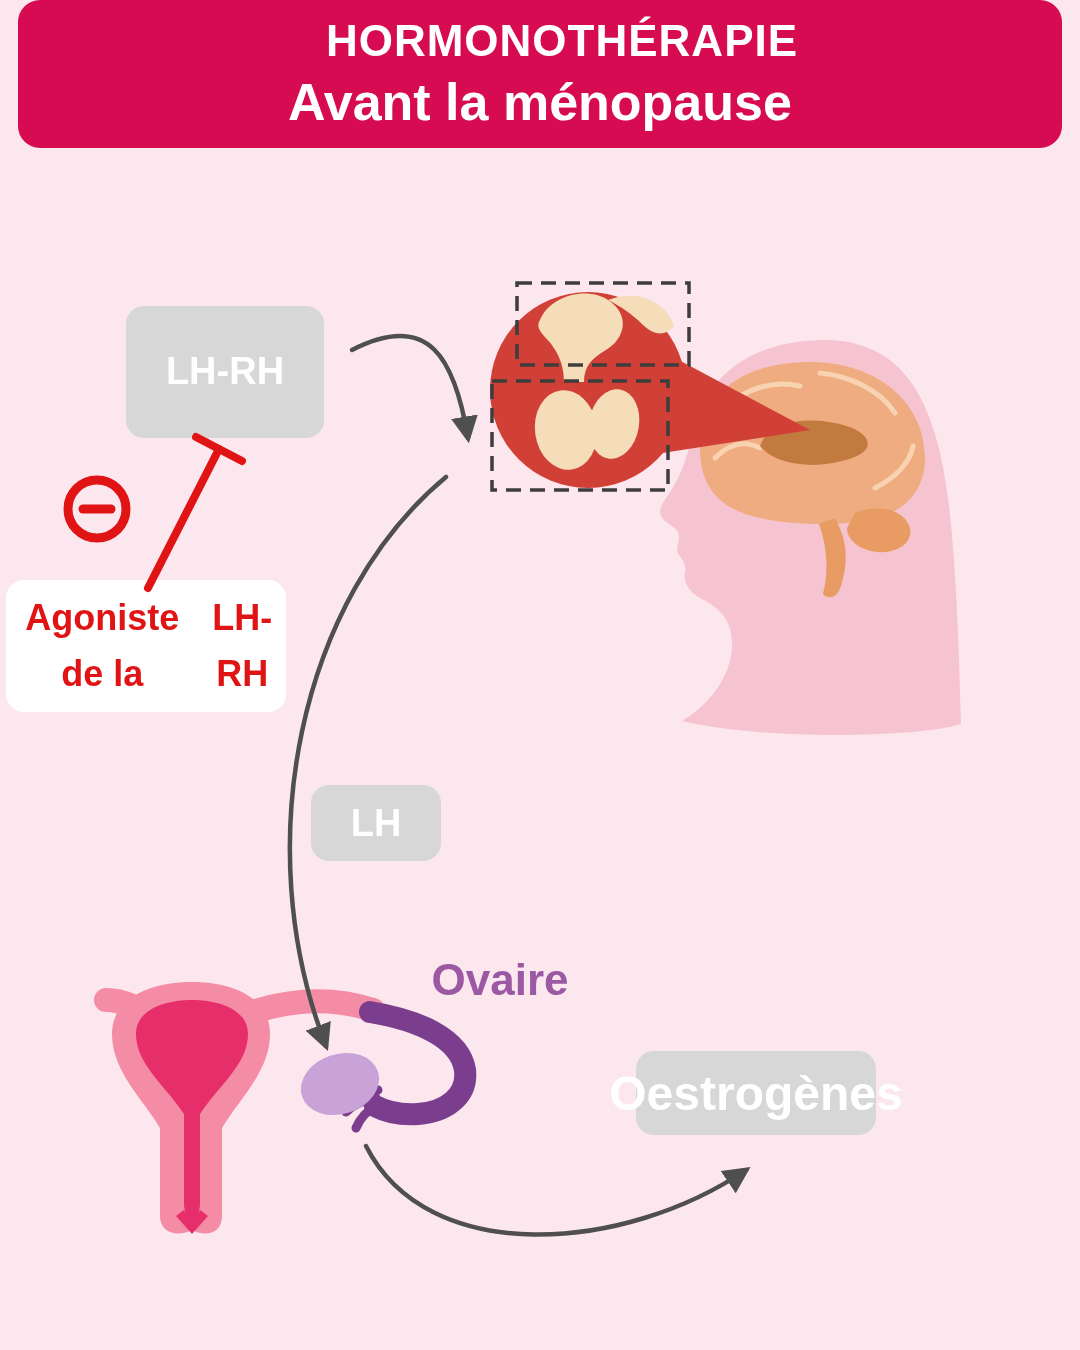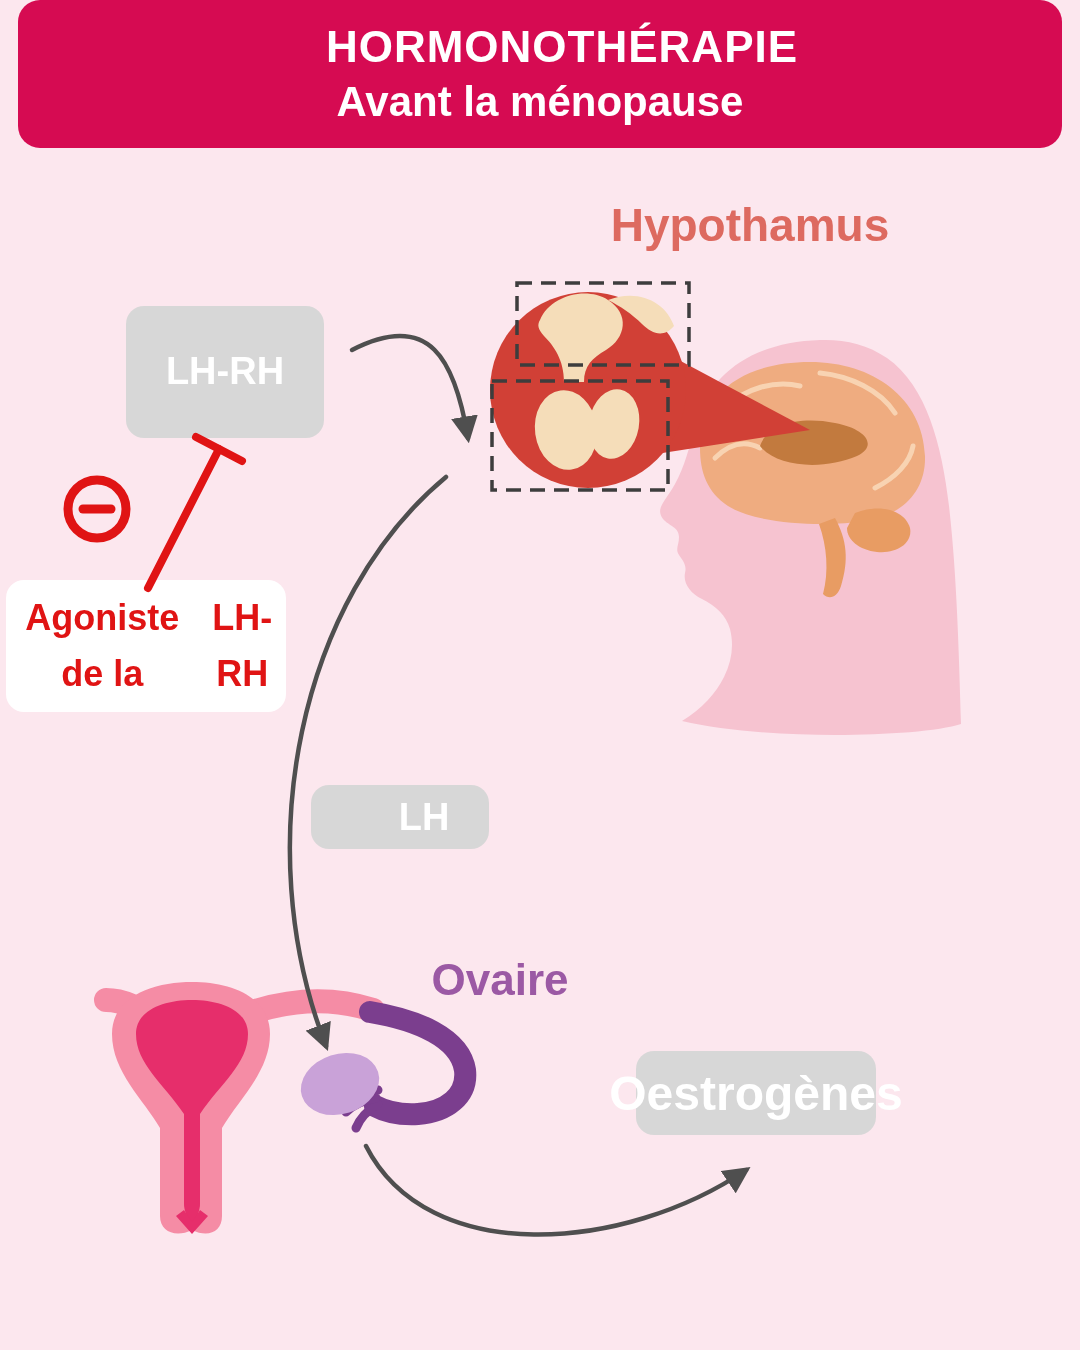--- a/index.html
+++ b/index.html
@@ -8,34 +8,34 @@
     background:#fce7ee;
     font-family:"Liberation Sans", sans-serif;
   }
   .header {
     position:absolute; left:18px; top:0; width:1044px; height:148px;
     background:#d60b52; border-radius:22px;
     display:flex; flex-direction:column; align-items:center; justify-content:center;
     gap:6px; color:#ffffff; text-align:center;
   }
   .header .title { font-size:44px; font-weight:700; letter-spacing:1px;margin-left:44px; }
-  .header .subtitle { font-size:42px; font-weight:700; }
+  .header .subtitle { font-size:52px; font-weight:700; }
 
   .label { position:absolute; font-weight:700; text-align:center; }
   #hypothalamus-label { left:550px; top:198px; width:400px; font-size:46px; color:#dd6a60; }
   #hypophyse-label   { left:380px; top:526px; width:320px; font-size:46px; color:#dd6a60; }
   #ovaire-label      { left:400px; top:938px; width:200px; font-size:44px; color:#9b59a4;margin-top:17px; }
 
   .gray-box {
     position:absolute; background:#d7d7d7; color:#ffffff; font-weight:700;
     display:flex; flex-direction:column; align-items:center; justify-content:center;
     border-radius:18px; text-align:center;
   }
   #lhrh-box  { left:126px; top:306px; width:198px; height:132px; font-size:38px; line-height:1.45; }
-  #lh-box    { left:311px; top:785px; width:130px; height:64px;  font-size:38px;padding-left:48px; }
+  #lh-box    { left:311px; top:785px; width:130px; height:76px;  font-size:38px; }
   #oestro-box{ left:636px; top:1051px; width:240px; height:84px; font-size:48px; }
 
   .white-box {
     position:absolute; left:6px; top:580px; width:280px; height:132px;
     background:#ffffff; border-radius:18px; color:#e01414; font-weight:700;
     font-size:36px; line-height:1.55; display:flex; flex-direction:row;
     align-items:center; justify-content:center; text-align:center;
   }
 
   svg.abs { position:absolute; }
@@ -77,21 +77,20 @@
       <path d="M72 62 C82 38 118 28 140 42 C162 56 158 80 138 92 C124 100 116 108 116 124
                L96 124 C96 102 86 88 76 78 C70 71 69 67 72 62 Z"></path>
       <path d="M140 42 C170 30 198 44 206 68 C196 80 184 76 174 66 C164 56 152 48 140 42 Z"></path>
       <ellipse cx="98" cy="172" rx="31" ry="40" transform="rotate(-8 98 172)"></ellipse>
       <ellipse cx="146" cy="166" rx="25" ry="35" transform="rotate(10 146 166)"></ellipse>
     </g>
     <rect x="49" y="25" width="172" height="82" fill="none" stroke="#3d3d3d" stroke-width="3.5" stroke-dasharray="15 9"></rect>
     <rect x="24" y="123" width="176" height="109" fill="none" stroke="#3d3d3d" stroke-width="3.5" stroke-dasharray="15 9"></rect>
   </svg>
 
-  <div class="label" id="hypothalamus-label">Hypothamus</div>
   <div class="label" id="ovaire-label">Ovaire</div>
 
   <div class="gray-box" id="lhrh-box">
     <span>LH-RH</span>
   </div>
   <div class="gray-box" id="lh-box">
     <span>LH</span>
   </div>
   <div class="gray-box" id="oestro-box">
     <span>Oestrogènes</span>

